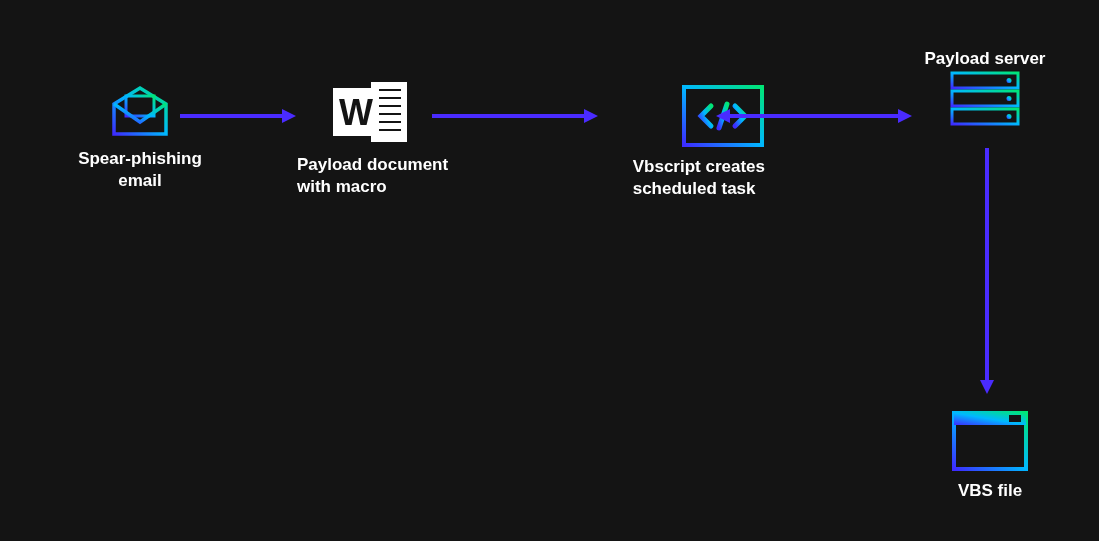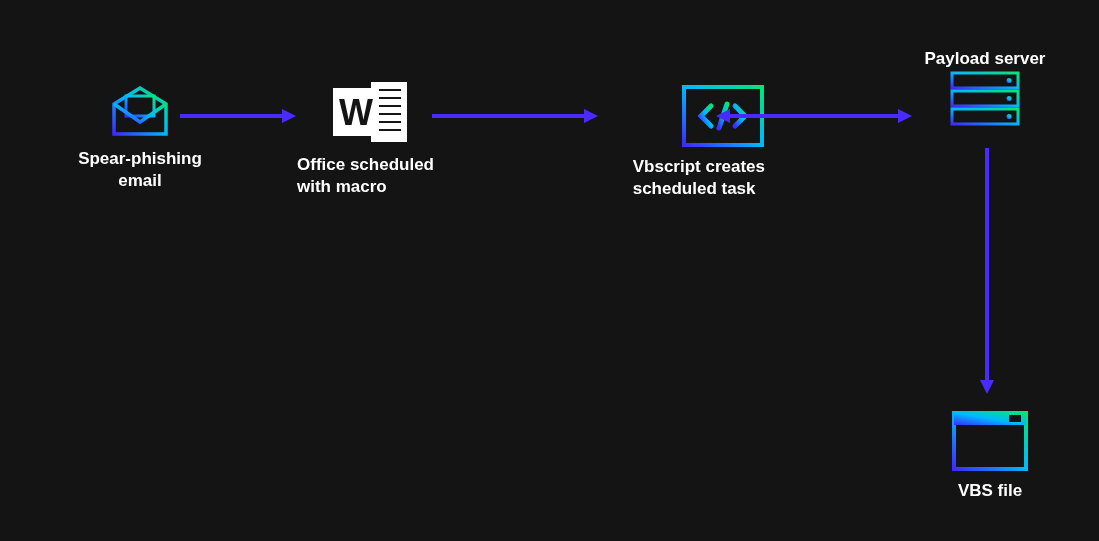--- a/index.html
+++ b/index.html
@@ -77,21 +77,21 @@
       <line x1="48" y1="20" x2="72" y2="20" stroke="#141414" stroke-width="2"></line>
       <line x1="48" y1="28" x2="72" y2="28" stroke="#141414" stroke-width="2"></line>
       <line x1="48" y1="36" x2="72" y2="36" stroke="#141414" stroke-width="2"></line>
       <line x1="48" y1="44" x2="72" y2="44" stroke="#141414" stroke-width="2"></line>
       <line x1="48" y1="52" x2="72" y2="52" stroke="#141414" stroke-width="2"></line>
 
       <rect x="4" y="10" width="46" height="48" fill="#ffffff"></rect>
       <text x="27" y="47" font-family="Arial Black, Arial" font-size="36" font-weight="900" fill="#141414" text-anchor="middle">W</text>
     </svg>
   </div>
-  <div class="label" style="text-align:left;">Office scheduled
+  <div class="label" style="text-align:left;">Payload document
 with macro</div>
 </div>
 
 <div class="node" style="left:585px; top:84px; width:180px; align-items:flex-end;">
   <div class="icon-box" style="margin-left:28px;">
     <svg width="84" height="64" viewBox="0 0 84 64">
       <defs>
         <linearGradient id="g3" x1="0%" y1="100%" x2="100%" y2="0%">
           <stop offset="0%" stop-color="#3d2bff"></stop>
           <stop offset="50%" stop-color="#00b8ff"></stop>

